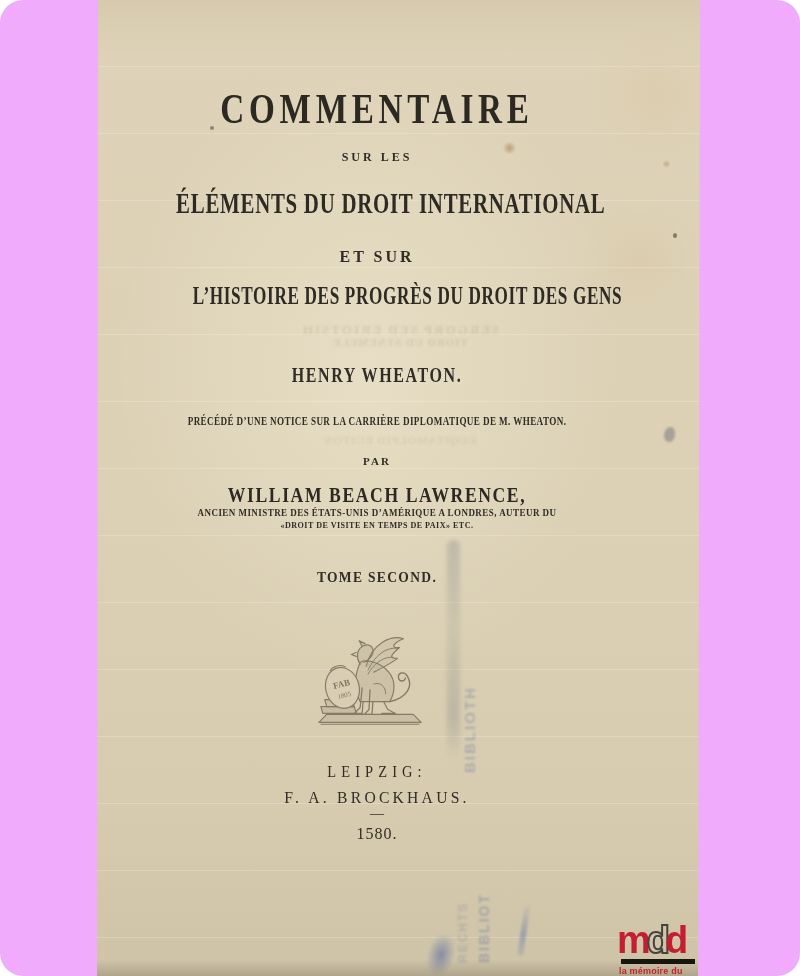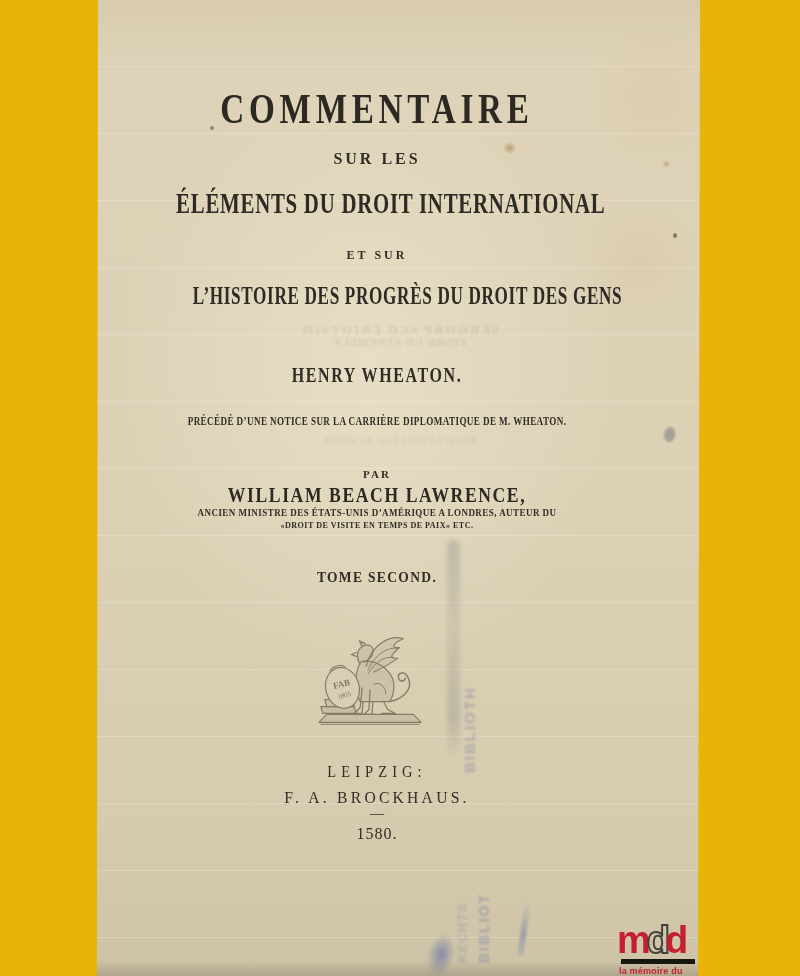--- a/index.html
+++ b/index.html
@@ -1,17 +1,17 @@
 <!DOCTYPE html>
 <html><head>
 <meta charset="utf-8">
 <style>
   html,body{margin:0;padding:0;background:#ffffff;}
-  .screenshot{position:relative;width:800px;height:976px;background:#eab308;overflow:hidden;
-    font-family:"Liberation Serif",serif;}
+  .screenshot{position:relative;width:800px;height:976px;background:#f0abfc;overflow:hidden;
+    font-family:"Liberation Serif",serif;border-radius:23px;}
 
   
   .page{position:absolute;inset:0;
     clip-path:polygon(98px 0,700px 0,698px 976px,97px 976px);
     background:
       linear-gradient(90deg, rgba(125,108,80,.38) 0px, rgba(125,108,80,.14) 14px, rgba(125,108,80,0) 46px),
       linear-gradient(270deg, rgba(120,105,80,.22) 0px, rgba(120,105,80,0) 14px),
       linear-gradient(0deg, rgba(105,95,75,.30) 0px, rgba(105,95,75,0) 16px),
       linear-gradient(180deg, rgba(150,120,95,.10) 0px, rgba(150,120,95,0) 60px),
       radial-gradient(ellipse 340px 420px at 46% 38%, rgba(255,250,232,.30), rgba(255,250,232,0) 75%),
@@ -19,28 +19,28 @@
       radial-gradient(circle 60px at 640px 260px, rgba(205,160,120,.12), rgba(205,160,120,0) 60px),
       repeating-linear-gradient(180deg, rgba(255,255,255,0) 0px, rgba(255,255,255,0) 66px, rgba(255,255,255,.20) 66px, rgba(255,255,255,.20) 67px),
       linear-gradient(180deg, #ded3b8 0%, #dcd1b5 50%, #d7ccb0 82%, #cec3a7 100%);
   }
 
   
   .text-col{position:absolute;left:98px;right:144px;top:0;bottom:0;}
   .line{position:absolute;width:100%;text-align:center;color:#312d26;white-space:nowrap;
     transform-origin:50% 50%;line-height:1;}
   .t-main      {top:88px; font-size:42px;font-weight:bold;letter-spacing:6px;transform:scaleX(.79);color:#2c2922;}
-  .t-surles    {top:151px;font-size:16px;font-weight:bold;letter-spacing:3px;}
+  .t-surles    {top:151px;font-size:12px;font-weight:bold;letter-spacing:3px;}
   .t-elements  {top:189px;font-size:29px;font-weight:bold;letter-spacing:1px;transform:scaleX(.72);color:#2e2a24;}
-  .t-etsur     {top:249px;font-size:12px;font-weight:bold;letter-spacing:3px;}
+  .t-etsur     {top:249px;font-size:16px;font-weight:bold;letter-spacing:3px;}
   .t-histoire  {top:283px;font-size:26px;font-weight:bold;letter-spacing:1px;transform:scaleX(.66);color:#2e2a24;}
   .t-de        {top:340px;font-size:11px;font-weight:bold;letter-spacing:2px;}
   .t-henry     {top:365px;font-size:20px;font-weight:bold;letter-spacing:2px;transform:scaleX(.80);}
   .t-precede   {top:415px;font-size:12px;font-weight:bold;letter-spacing:.5px;transform:scaleX(.76);}
-  .t-par       {top:456px;font-size:11px;font-weight:bold;letter-spacing:2px;margin-top:13px;}
+  .t-par       {top:456px;font-size:11px;font-weight:bold;letter-spacing:2px;}
   .t-william   {top:484px;font-size:22px;font-weight:bold;letter-spacing:2px;transform:scaleX(.80);color:#2c2922;}
   .t-ancien    {top:508px;font-size:10px;font-weight:bold;letter-spacing:.5px;transform:scaleX(.90);}
   .t-visite    {top:521px;font-size:9px; font-weight:bold;letter-spacing:.5px;transform:scaleX(.90);}
   .t-tome      {top:570px;font-size:15px;font-weight:bold;letter-spacing:1.5px;transform:scaleX(.90);}
   .t-leipzig   {top:763px;font-size:17px;letter-spacing:6px;transform:scaleX(.85);}
   .t-brockhaus {top:789px;font-size:17px;letter-spacing:3.5px;transform:scaleX(.92);}
   .t-dash      {top:807px;font-size:14px;letter-spacing:0;}
   .t-year      {top:826px;font-size:16px;letter-spacing:1px;}
 
   

